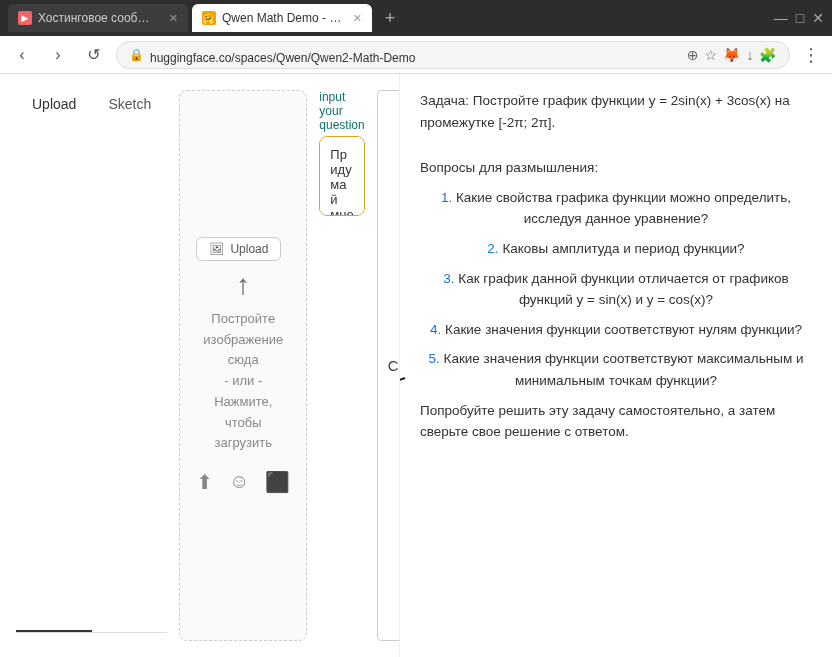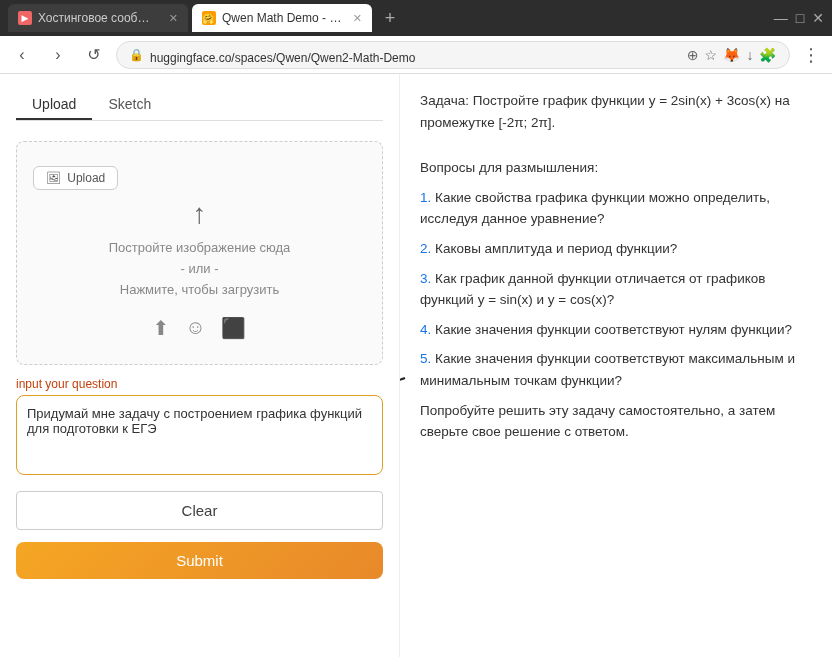--- a/index.html
+++ b/index.html
@@ -22,47 +22,47 @@
     .address-input { flex: 1; height: 28px; border: 1px solid #ddd; border-radius: 14px; padding: 0 12px; font-size: 12px; color: #333; background: #f5f5f5; display: flex; align-items: center; gap: 6px; }
     .address-text { font-size: 12px; color: #333; margin-top: 6px; }
     .address-icons { display: flex; gap: 6px; margin-left: auto; align-items: center; }
     .addr-icon { color: #666; font-size: 14px; cursor: pointer; }
     .browser-menu { color: #555; font-size: 18px; cursor: pointer; padding: 4px; }
 
     
     .main-content { display: flex; height: calc(657px - 74px); overflow: hidden; }
 
     
-    .left-panel { width: 400px; flex-shrink: 0; padding: 16px; overflow-y: auto; border-right: 1px solid #eee; display: flex; flex-direction: column; gap: 12px; }
+    .left-panel { width: 400px; flex-shrink: 0; padding: 16px; overflow-y: auto; border-right: 1px solid #eee; display: flex; flex-direction: row; gap: 12px; }
 
     
     .upload-tabs { display: flex; gap: 0; border-bottom: 1px solid #ddd; margin-bottom: 8px; }
     .upload-tab { padding: 6px 16px; font-size: 14px; cursor: pointer; color: #555; border-bottom: 2px solid transparent; }
     .upload-tab.active { color: #333; border-bottom: 2px solid #333; font-weight: 500; }
 
     .upload-area { border: 1.5px dashed #ccc; border-radius: 8px; padding: 24px 16px; display: flex; flex-direction: column; align-items: center; gap: 8px; cursor: pointer; background: #fafafa; min-height: 220px; justify-content: center; }
     .upload-inner-btn { border: 1px solid #ccc; border-radius: 6px; padding: 4px 12px; font-size: 12px; color: #555; display: flex; align-items: center; gap: 6px; align-self: flex-start; cursor: pointer; background: #fff; }
     .upload-arrow { font-size: 28px; color: #666; }
     .upload-text { font-size: 13px; color: #888; text-align: center; line-height: 1.6; }
     .upload-bottom-icons { display: flex; gap: 16px; margin-top: 8px; }
     .bottom-icon { font-size: 20px; color: #888; cursor: pointer; }
 
     
-    .question-label { font-size: 12px; color: #c2410c; margin-bottom: 4px; }
+    .question-label { font-size: 12px; color: #0f766e; margin-bottom: 4px; }
     .question-input { width: 100%; height: 80px; border: 1.5px solid #e0a020; border-radius: 8px; padding: 10px; font-size: 13px; color: #333; resize: none; font-family: Arial, sans-serif; outline: none; background: #fff; }
 
     
     .clear-btn { width: 100%; padding: 10px; border: 1.5px solid #ccc; border-radius: 4px; background: #fff; font-size: 15px; color: #404040; cursor: pointer; }
     .submit-btn { width: 100%; padding: 10px; border: none; border-radius: 8px; background: linear-gradient(135deg, #f5a623, #e8892a); font-size: 15px; color: #fff; cursor: pointer; font-weight: 500; text-align: center; }
 
     
     .right-panel { flex: 1; padding: 16px 20px; overflow-y: auto; font-size: 13.5px; color: #333; line-height: 1.6; position: relative; }
     .right-panel .task { margin-bottom: 24px; }
     .right-panel .section-title { font-weight: normal; margin-bottom: 8px; color: #333; }
-    .right-panel .question-item { margin-bottom: 8px; }
+    .right-panel .question-item { margin-bottom: 8px; text-align: center; }
     .right-panel .question-item .num { color: #1a73e8; }
     .right-panel .note { margin-top: 0; }
 
     
     .right-panel::-webkit-scrollbar { width: 6px; }
     .right-panel::-webkit-scrollbar-thumb { background: #ccc; border-radius: 3px; }
 
     
     .lock-icon { color: #555; font-size: 12px; }
   </style>

